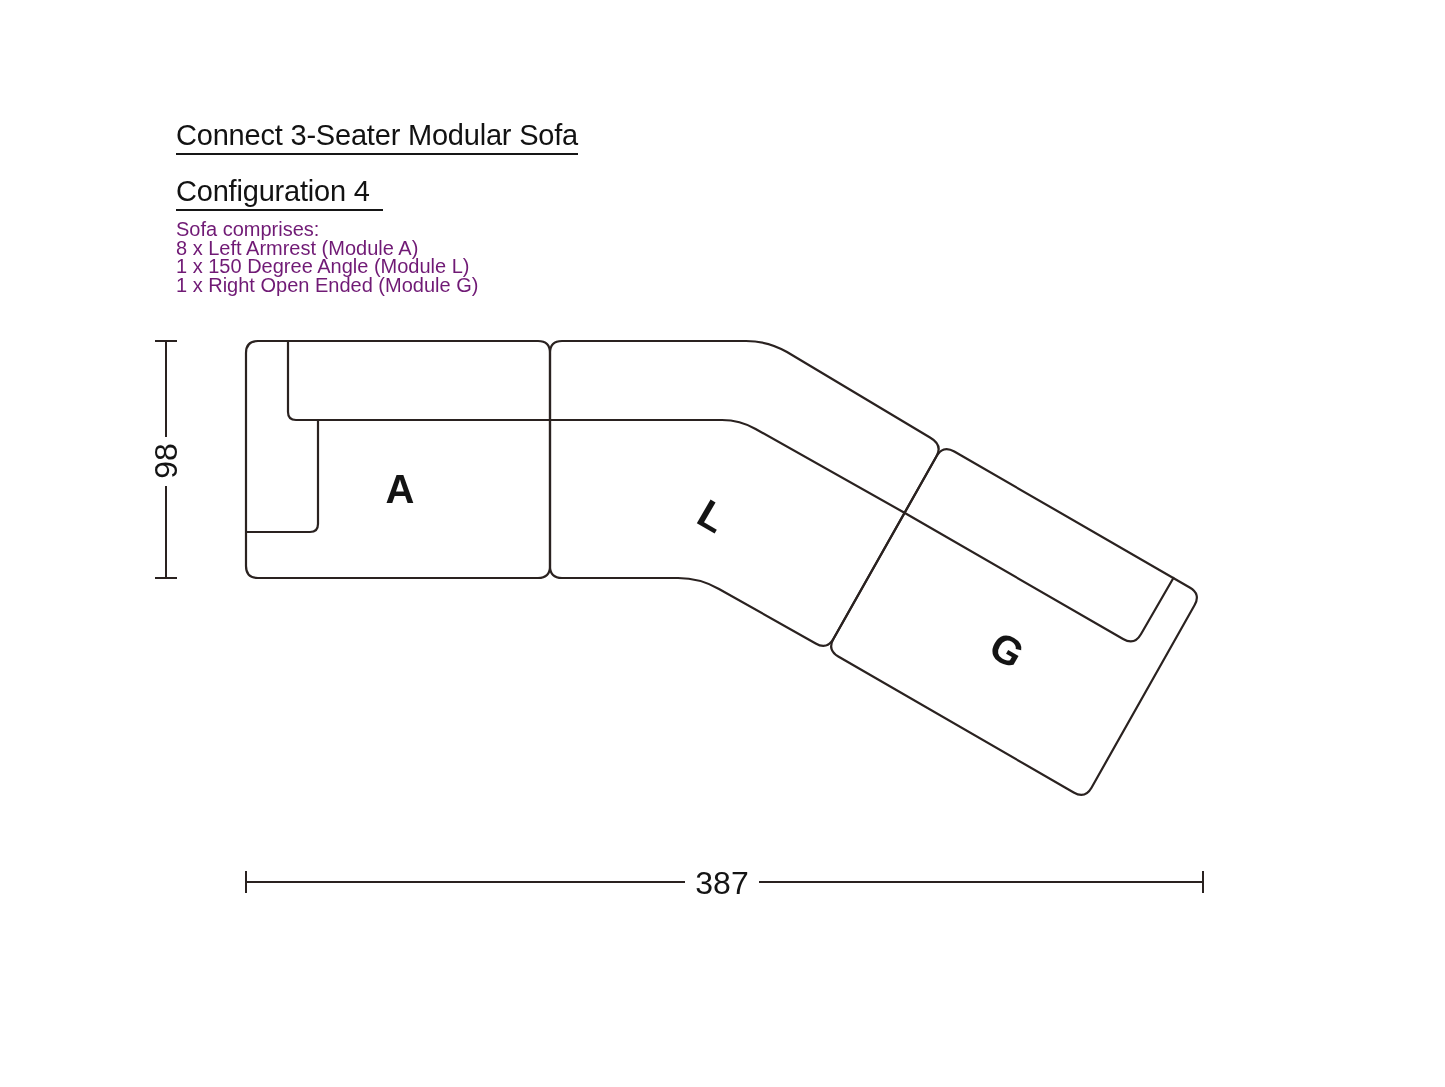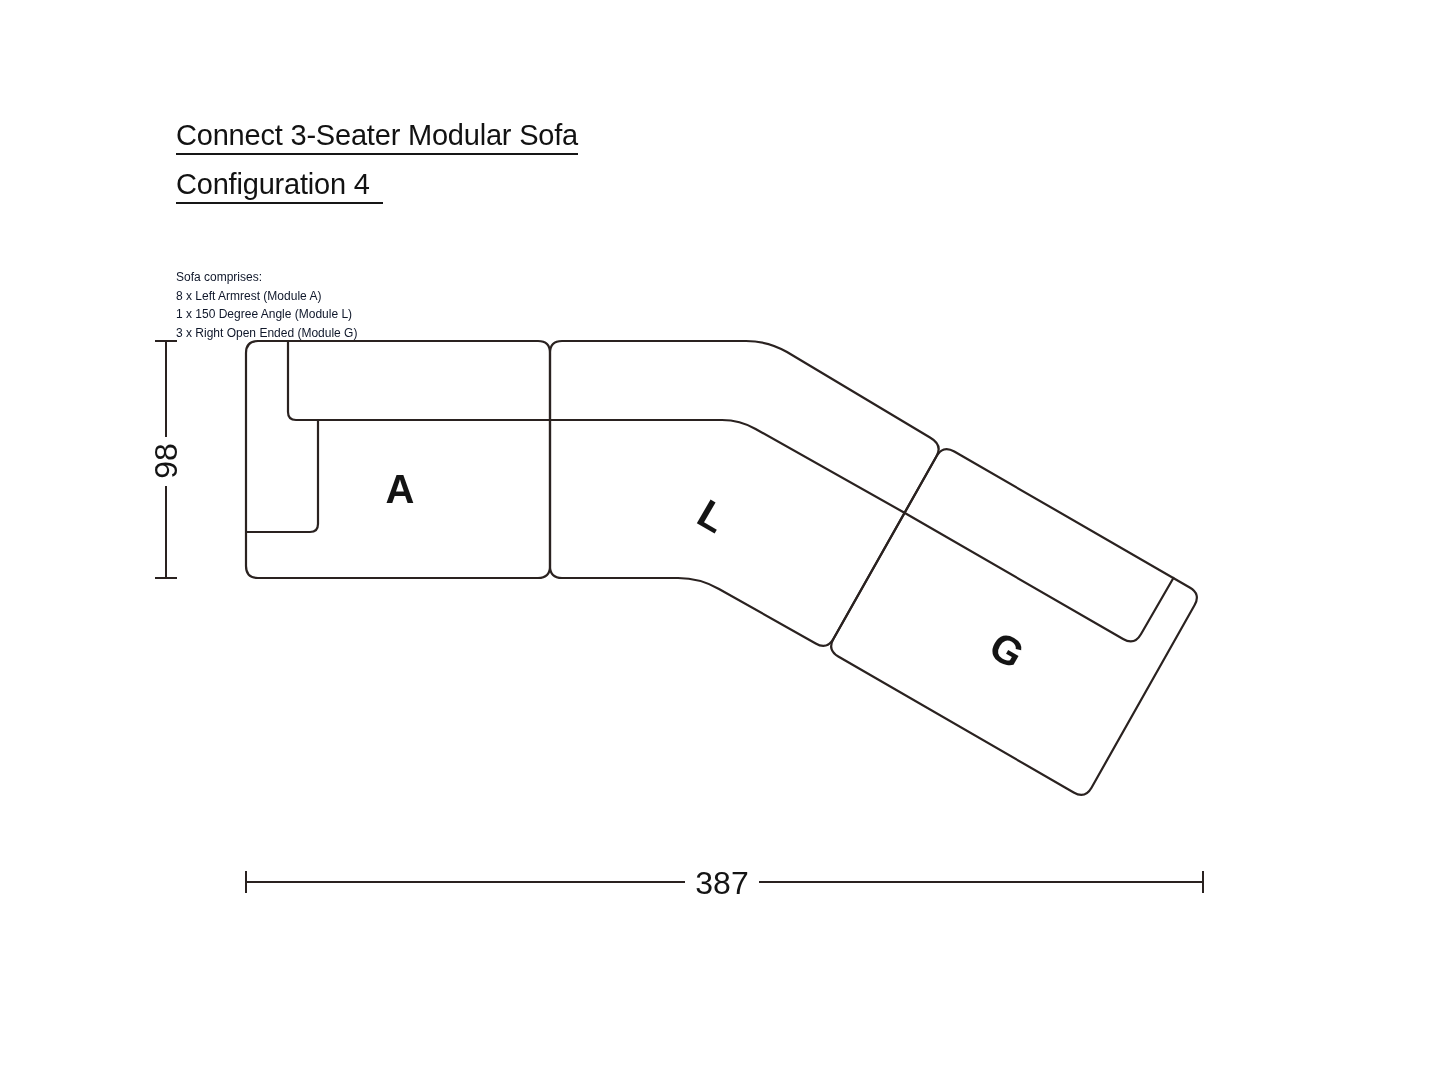--- a/index.html
+++ b/index.html
@@ -27,31 +27,30 @@
     letter-spacing: -0.2px;
     color: #121212;
   }
   .title .tline {
     display: table;
     border-bottom: 2px solid #161616;
     padding-bottom: 0px;
   }
   .title .tline2 {
     padding-right: 13px;
-    margin-top: 11px;
+    margin-top: 18px;
   }
   .comprises {
     position: absolute;
     left: 176px;
     top: 220px;
-    font-size: 12px;
+    font-size: 20px;
     line-height: 18.5px;
     font-weight: 400;
-    color: #0f172a;
-    margin-top: 48px;
+    color: #701a75;
   }
   .diagram-svg {
     position: absolute;
     left: 0;
     top: 0;
   }
   .dim-text {
     font-family: "Liberation Sans", "DejaVu Sans", sans-serif;
     font-size: 32px;
     font-weight: 400;
@@ -69,21 +68,21 @@
 
   <h1 class="title">
     <span class="tline">Connect 3-Seater Modular Sofa</span>
     <span class="tline tline2">Configuration 4</span>
   </h1>
 
   <div class="comprises">
     <div>Sofa comprises:</div>
     <div>8 x Left Armrest (Module A)</div>
     <div>1 x 150 Degree Angle (Module L)</div>
-    <div>3 x Right Open Ended (Module G)</div>
+    <div>1 x Right Open Ended (Module G)</div>
   </div>
 
   <svg class="diagram-svg" width="1445" height="1087" viewBox="0 0 1445 1087">
 
     <g fill="none" stroke-width="2.2" stroke-linecap="round" stroke-linejoin="round" stroke="#2a2220">
 
       <path d="M 258,341 L 538,341 Q 550,341 550,353 L 550,566 Q 550,578 538,578
                L 258,578 Q 246,578 246,566 L 246,353 Q 246,341 258,341 Z"></path>
       <path d="M 288,341 L 288,412 Q 288,420 296,420 L 550,420"></path>
       <path d="M 318,420 L 318,524 Q 318,532 310,532 L 246,532"></path>

